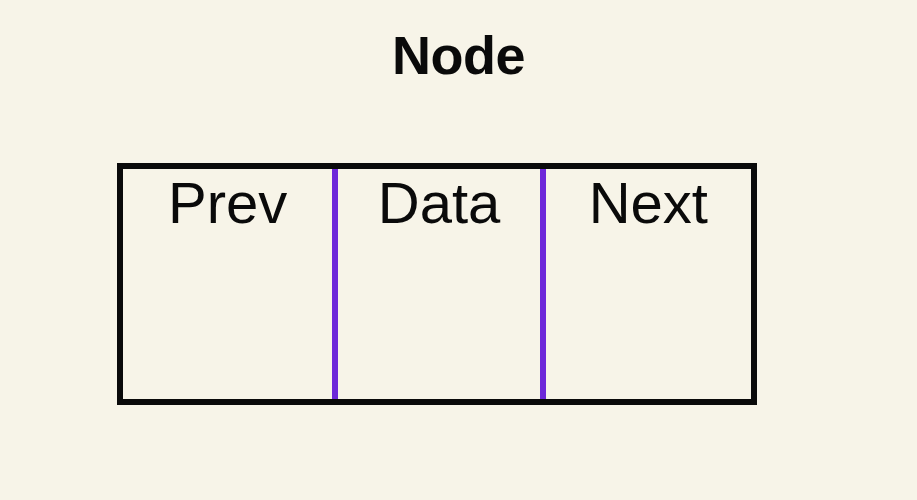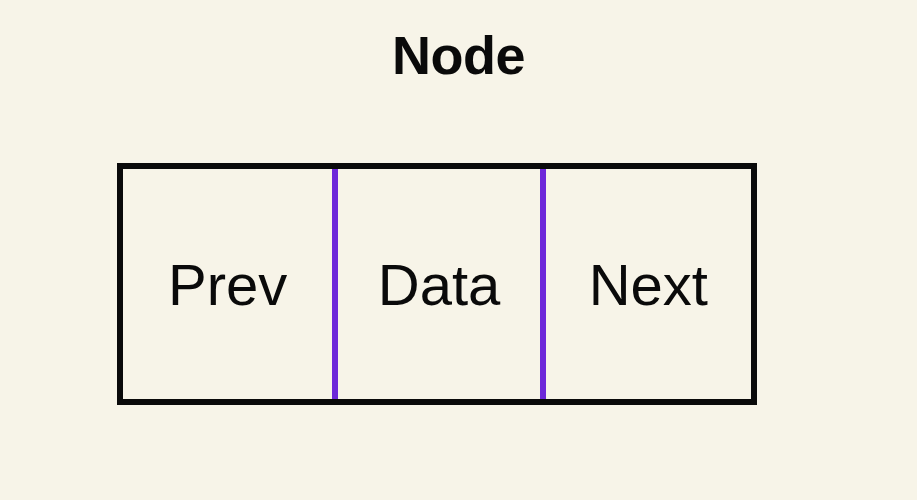--- a/index.html
+++ b/index.html
@@ -38,21 +38,20 @@
     height: 242px;
     box-sizing: border-box;
     border: 6px solid #0a0a0a;
     background: #f7f4e8;
     display: flex;
     flex-direction: row;
   }
   .cell {
     flex: 1 1 0;
     display: flex;
-    align-items: center;
     justify-content: center;
     font-size: 58px;
     color: #0a0a0a;
     font-weight: normal;
     box-sizing: border-box;
   }
   .cell + .cell {
     border-left: 6px solid #6d28d9;
   }
   .cell-prev { flex-grow: 1.02; }

